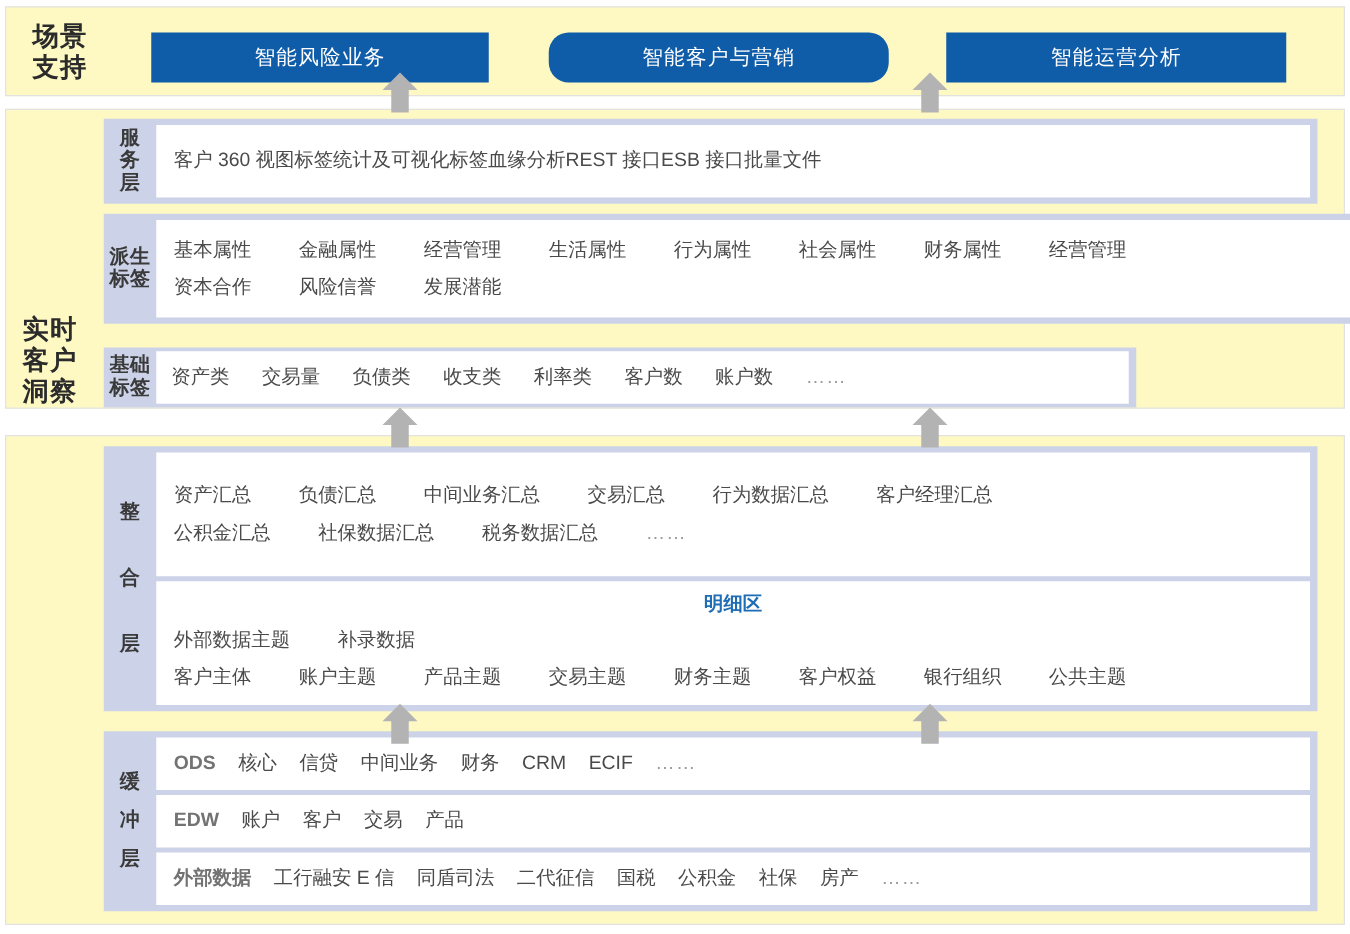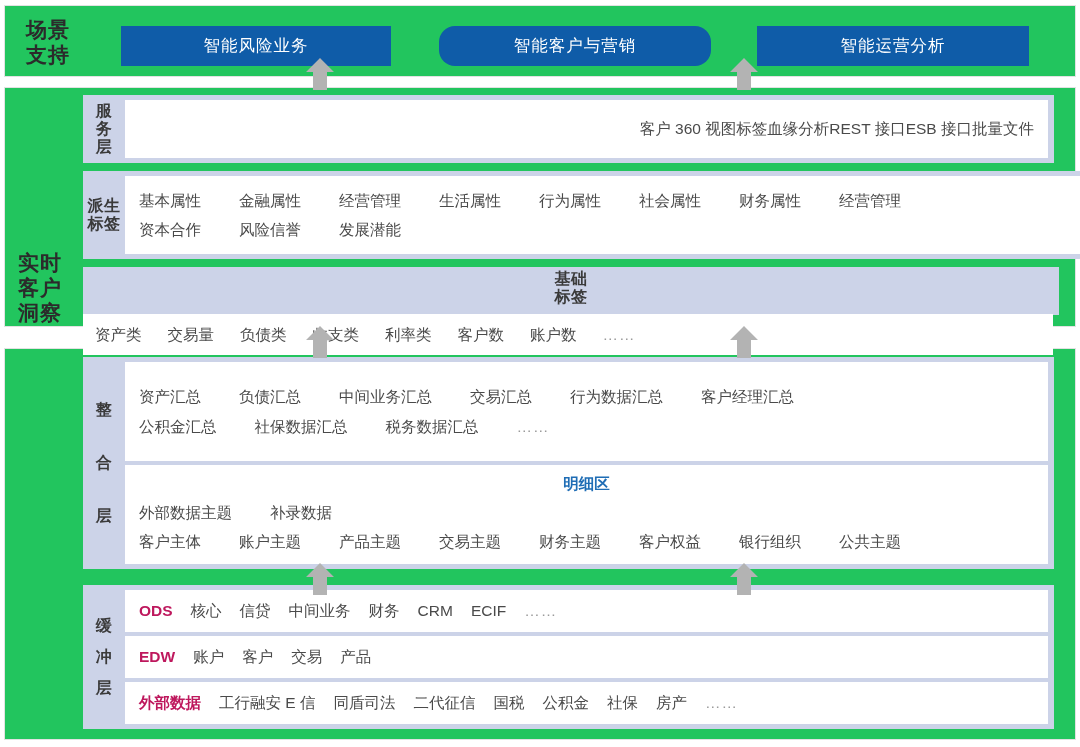--- a/index.html
+++ b/index.html
@@ -20,21 +20,21 @@
     width: 1080px;
     height: 747px;
     box-sizing: border-box;
   }
 
   
   .panel {
     position: absolute;
     box-sizing: border-box;
     border: 1px solid #e2e2e2;
-    background: #22c55e;
+    background: #fef9c3;
   }
   #panel-scene   { left: 4px;  top: 5px;   width: 1072px; height: 72px; }
   #panel-insight { left: 4px;  top: 87px;  width: 1072px; height: 240px; }
   #panel-mart    { left: 4px;  top: 348px; width: 1072px; height: 392px; }
 
   
   .group-title {
     position: absolute;
     font-weight: bold;
     color: #2b2b2b;
@@ -66,21 +66,21 @@
   
   .band {
     position: absolute;
     box-sizing: border-box;
     background: #ccd3e8;
     display: flex;
     align-items: stretch;
   }
   #band-service  { left: 83px; top: 95px;  width: 971px; height: 68px; }
   #band-derived  { left: 83px; top: 171px; width: 1042px; height: 88px; }
-  #band-basic    { left: 83px; top: 267px; width: 976px; height: 48px; flex-direction: column; }
+  #band-basic    { left: 83px; top: 278px; width: 826px; height: 48px; }
   #band-integ    { left: 83px; top: 357px; width: 971px; height: 212px; }
   #band-buffer   { left: 83px; top: 585px; width: 971px; height: 144px; }
 
   
   .band-label {
     flex: 0 0 42px;
     display: flex;
     flex-direction: column;
     align-items: center;
     justify-content: center;
@@ -117,37 +117,37 @@
     display: flex;
     align-items: center;
     font-size: 15.5px;
     color: #4a4a4a;
     white-space: nowrap;
     line-height: 1.9;
   }
   .box-row .item { margin-right: 26px; }
   .box-row .item:last-child { margin-right: 0; }
   .box-row .item.ell { color: #9a9a9a; letter-spacing: 1px; }
-  .box-row .item.key { color: #be185d; font-weight: bold; }
+  .box-row .item.key { color: #737373; font-weight: bold; }
   .box-row.tight .item { margin-right: 18px; }
   .box-row.wide  .item { margin-right: 38px; }
 
   
   .zone-caption {
     text-align: center;
     font-size: 15.5px;
     font-weight: bold;
     color: #1f6db5;
     line-height: 1.5;
     margin-bottom: 2px;
   }
 
   
   .box-row.spread {
-    justify-content: flex-end;
+    justify-content: flex-start;
   }
   .box-row.spread .item { margin-right: 0; }
 
   
   .arrow {
     position: absolute;
     width: 30px;
     height: 34px;
   }
   .arrow svg { display: block; }
@@ -188,20 +188,21 @@
   <div class="band" id="band-service">
     <div class="band-label">
         <span>服</span>
         <span>务</span>
         <span>层</span>
       </div>
     <div class="band-body">
         <div class="box" style="flex: 1 1 auto;">
           <div class="box-row spread">
             <span class="item">客户 360 视图</span>
+            <span class="item">标签统计及可视化</span>
             <span class="item">标签血缘分析</span>
             <span class="item">REST 接口</span>
             <span class="item">ESB 接口</span>
             <span class="item">批量文件</span>
           </div>
         </div>
       </div>
   </div>
 
   <div class="band" id="band-derived">

